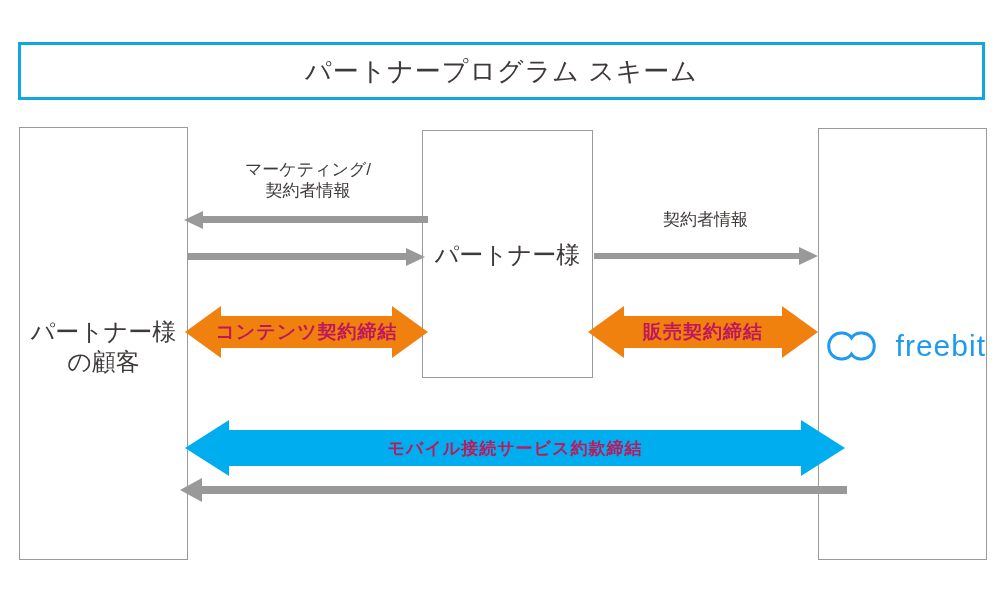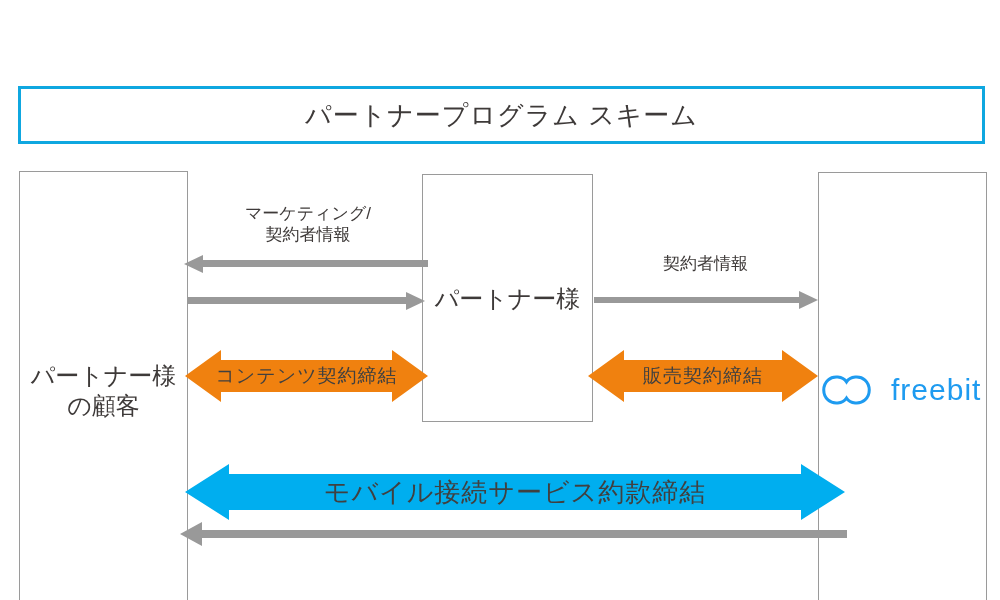--- a/index.html
+++ b/index.html
@@ -17,21 +17,21 @@
     font-family: "Liberation Sans", "DejaVu Sans", sans-serif;
     color: var(--text-dark);
   }
   .stage {
     position: relative;
     width: 1000px;
     height: 600px;
     background: #ffffff;
     overflow: hidden;
   }
-  .abs { position: absolute; margin-top: 44px; }
+  .abs { position: absolute; }
 
   
   .title-box {
     left: 18px; top: 42px; width: 967px; height: 58px;
     border: 3px solid var(--title-border);
     display: flex; align-items: center; justify-content: center;
   }
   .title-box h1 {
     font-size: 26px; font-weight: 400; letter-spacing: 1px; color: var(--text-dark);
   }
@@ -48,21 +48,21 @@
   .entity-label {
     position: absolute; left: 0; right: 0;
     text-align: center; font-size: 24px; line-height: 30px; color: var(--text-dark);
   }
   .box-customer .entity-label { top: 189px; }
   .box-partner  .entity-label { top: 109px; }
 
   
   .brand {
     position: absolute; left: 0; right: 0; top: 200px;
-    display: flex; align-items: center; justify-content: flex-start; gap: 17px;
+    display: flex; align-items: center; justify-content: flex-end; gap: 17px;
   }
   .brand-text {
     font-size: 30px; color: var(--brand-blue); letter-spacing: 1px; font-weight: 400;
   }
 
   
   .shaft { background: var(--arrow-gray); }
   .head { width: 0; height: 0; border: 9px solid transparent; }
   .head.point-left  { border-right: 19px solid var(--arrow-gray); border-left: none; }
   .head.point-right { border-left: 19px solid var(--arrow-gray); border-right: none; }
@@ -86,27 +86,27 @@
   .label-application{ left: 188px; top: 269px; width: 238px; }
   .label-subscriber { left: 593px; top: 209px; width: 225px; }
   .label-delivery   { left: 360px; top: 500px; width: 310px; }
 
   
   .double-arrow {
     display: flex; align-items: center; justify-content: center;
   }
   .double-arrow svg { position: absolute; inset: 0; }
   .double-arrow .arrow-text {
-    position: relative; color: #404040; font-weight: 400; letter-spacing: 1px;
+    position: relative; color: #be185d; font-weight: 700; letter-spacing: 1px;
   }
   .arrow-content { left: 185px; top: 304px; width: 243px; height: 56px; }
   .arrow-sales   { left: 588px; top: 304px; width: 230px; height: 56px; }
   .arrow-mobile  { left: 185px; top: 419px; width: 660px; height: 58px; }
   .arrow-content .arrow-text, .arrow-sales .arrow-text { font-size: 19px; }
-  .arrow-mobile .arrow-text { font-size: 26px; }
+  .arrow-mobile .arrow-text { font-size: 17px; }
   .fill-orange { fill: var(--accent-orange); }
   .fill-blue   { fill: var(--accent-blue); }
   .cloud-stroke { fill: none; stroke: var(--brand-blue); stroke-width: 3.2; stroke-linecap: round; }
 </style>
 </head>
 <body>
 
 <div class="stage">
 
   <div class="abs title-box">

